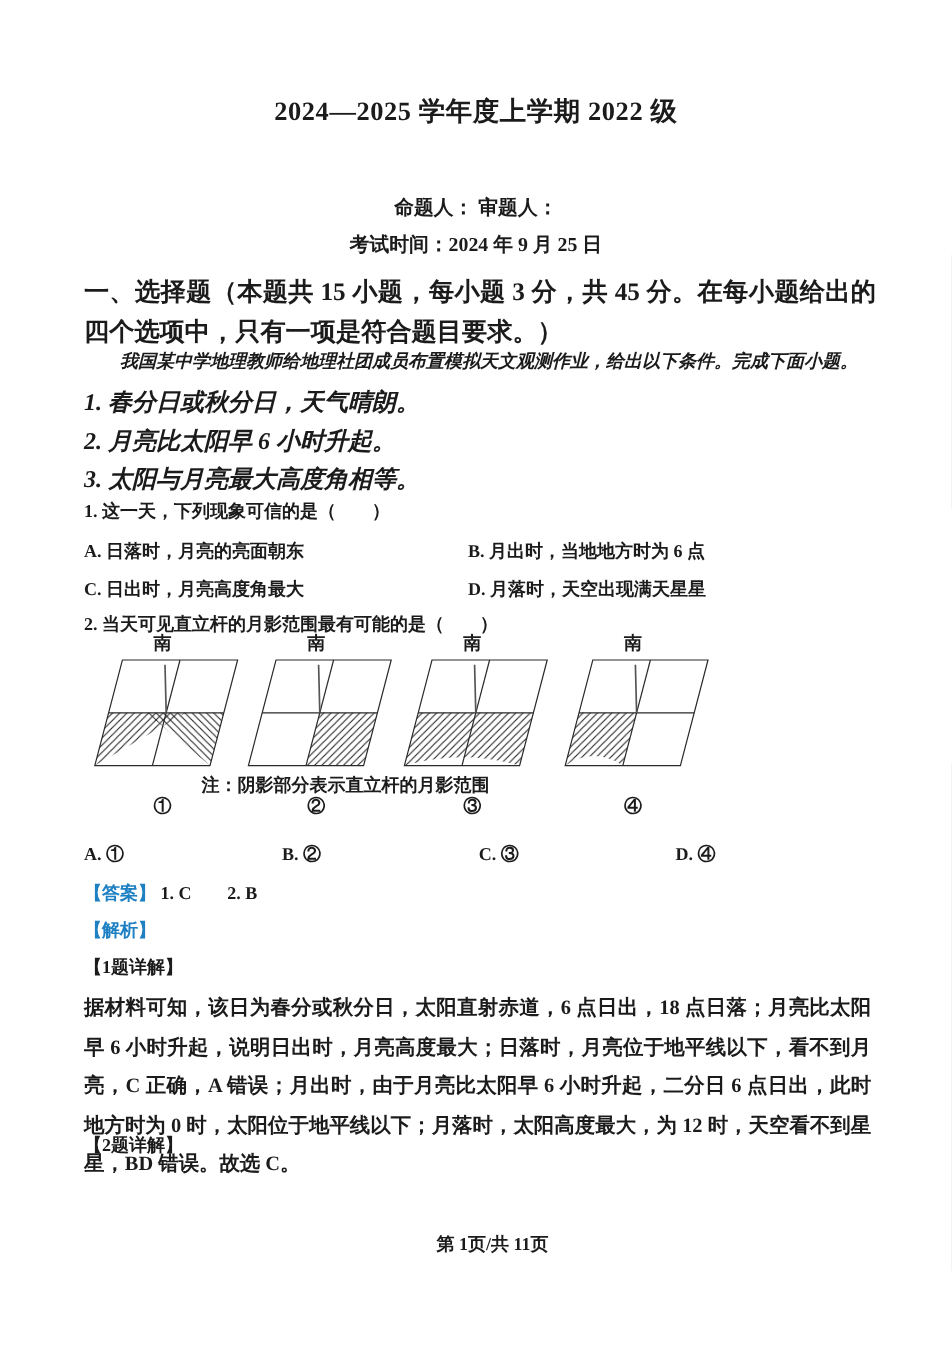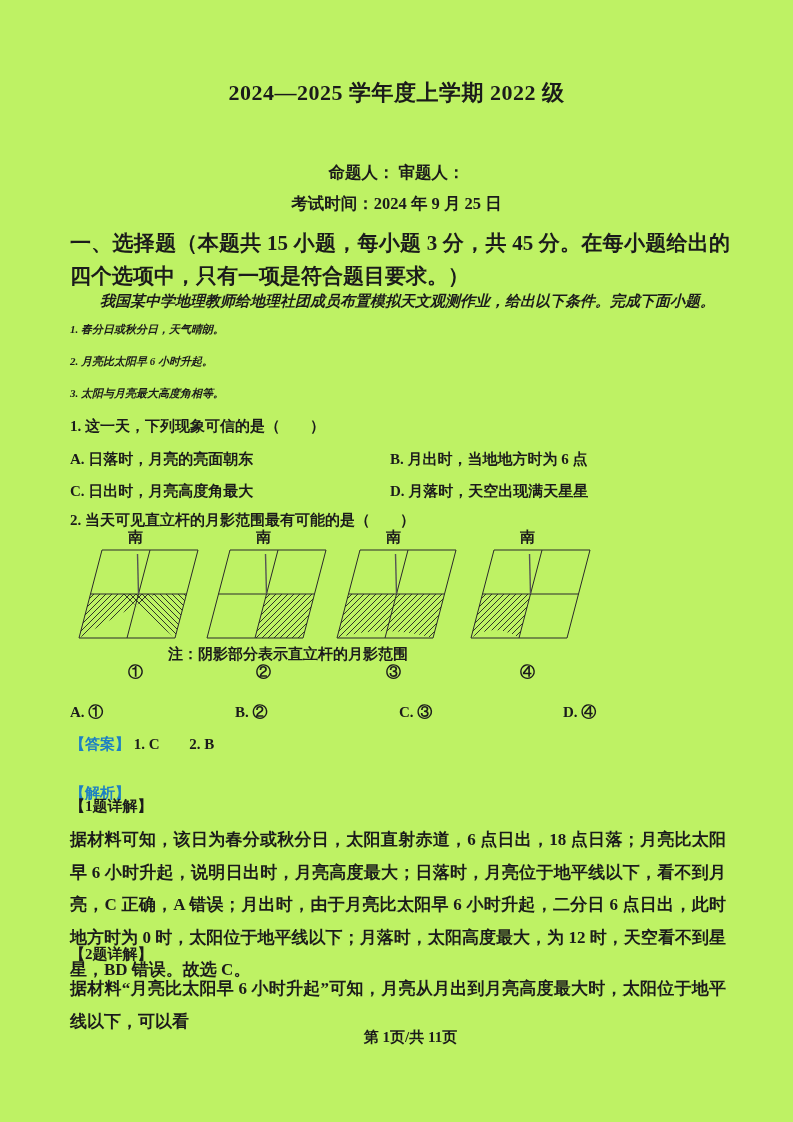--- a/index.html
+++ b/index.html
@@ -1,36 +1,36 @@
 <!DOCTYPE html>
 <html lang="zh"><head>
 <meta charset="utf-8">
 <style>
   html,body{margin:0;padding:0;background:#e8e8e8;}
   #page{
     position:relative;
     width:793px;height:1122px;
     margin:0 auto;
-    background:#bef264;
+    background:#ffffff;
     font-family:"Liberation Serif","DejaVu Serif",serif;
     color:#1b1b1b;
     overflow:hidden;
   }
   .abs{position:absolute;font-weight:bold;}
   .centered{left:0;width:793px;text-align:center;}
   .title{font-size:22px;font-weight:bold;letter-spacing:0.5px;}
   .meta{font-size:16.5px;font-weight:bold;}
   .sect-head{left:70px;width:660px;font-size:21px;font-weight:bold;line-height:33px;text-align:justify;}
   .body-text{font-size:15px;}
   .kaiti{font-style:italic;}
-  .cond{font-weight:bold;font-style:italic;font-size:11px;}
+  .cond{font-weight:bold;font-style:italic;font-size:20px;}
   .para{left:70px;width:656px;font-size:17px;line-height:32.6px;text-align:justify;}
   .opt2col-a{left:70px;}
   .opt2col-b{left:390px;}
-  .blue{color:#1d80c3;margin-top:18px;}
+  .blue{color:#1d80c3;}
   .ans-val{margin-right:26px;}
   
   #figure{left:70px;top:529px;width:600px;height:158px;}
   .diagram-block{position:absolute;top:0;width:131px;text-align:center;}
   .south-label{display:block;font-size:15px;line-height:16px;height:16px;}
   .diagram-block svg{display:block;margin-top:1px;}
   .fig-note{position:absolute;left:98px;top:116px;font-size:15px;white-space:nowrap;}
   .num-label{position:absolute;top:134px;width:131px;text-align:center;font-size:15px;}
   .opt4 .item{position:absolute;font-size:15px;white-space:nowrap;}
   .pg{fill:none;stroke:#2a2a2a;stroke-width:1;}
@@ -144,17 +144,16 @@
   </div>
 
   <div class="abs body-text blue" style="top:766px;left:70px">【解析】</div>
 
   <div class="abs body-text" style="top:797px;left:70px">【1题详解】</div>
 
   <div class="abs para" style="top:824px">据材料可知，该日为春分或秋分日，太阳直射赤道，6 点日出，18 点日落；月亮比太阳早 6 小时升起，说明日出时，月亮高度最大；日落时，月亮位于地平线以下，看不到月亮，C 正确，A 错误；月出时，由于月亮比太阳早 6 小时升起，二分日 6 点日出，此时地方时为 0 时，太阳位于地平线以下；月落时，太阳高度最大，为 12 时，天空看不到星星，BD 错误。故选 C。</div>
 
   <div class="abs body-text" style="top:945px;left:70px">【2题详解】</div>
 
-  <div class="abs para" style="top:973px">据材料“月亮比太阳早 6 小时升起”可知，月亮从月出到月亮高度最大时，太阳位于地平线以下，可以看</div>
 
   <div class="abs centered footer" style="top:1028px">第 1页/共 11页</div>
 
 </div>
 
 </body></html>

